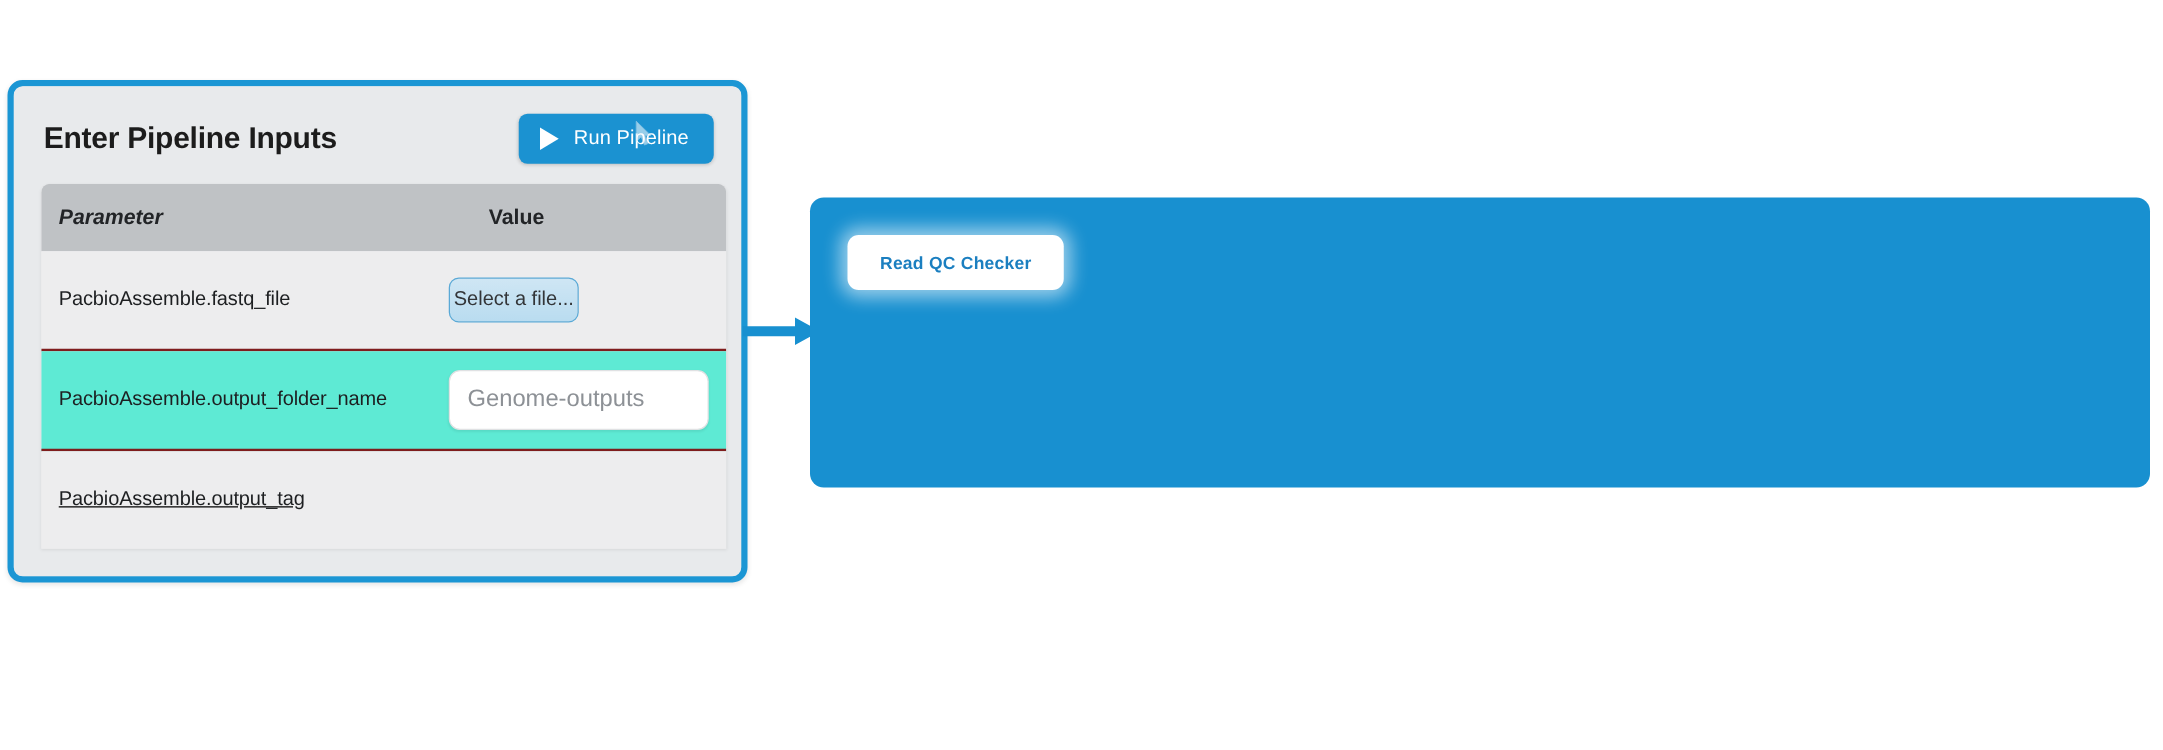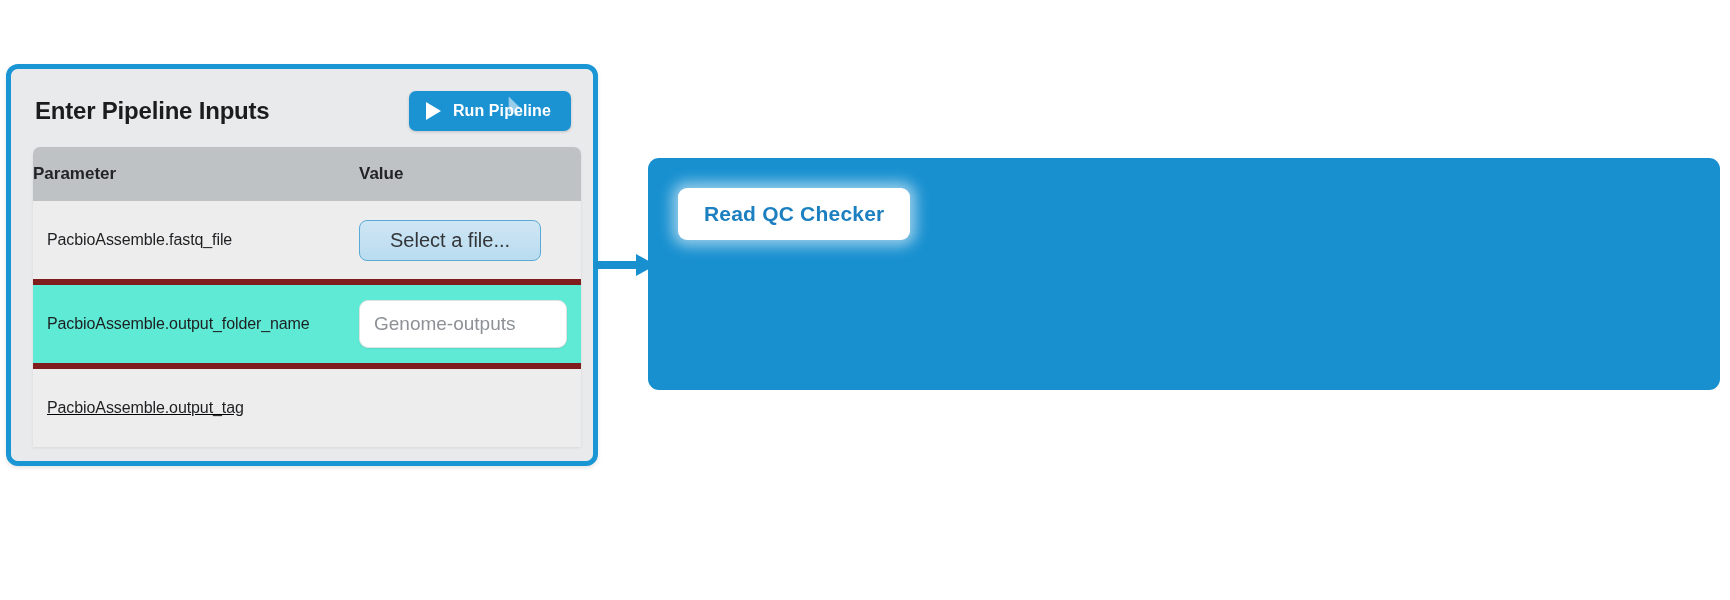--- a/index.html
+++ b/index.html
@@ -59,21 +59,21 @@
     display: inline-flex;
     align-items: center;
     gap: 12px;
     background: #1b92d1;
     color: #ffffff;
     border: none;
     border-radius: 7px;
     padding: 11px 20px 11px 17px;
     font-family: "Liberation Sans", sans-serif;
     font-size: 16px;
-    font-weight: bold;
+    font-weight: normal;
     letter-spacing: 0.1px;
     cursor: pointer;
     box-shadow: 0 1px 3px rgba(0,0,0,0.18);
     white-space: nowrap;
   }
   .play-icon {
     display: inline-block;
     width: 0; height: 0;
     border-left: 15px solid #ffffff;
     border-top: 9px solid transparent;
@@ -96,28 +96,28 @@
     background: #bfc2c5;
     height: 54px;
     align-items: center;
   }
   .param-head .col-param,
   .param-head .col-value {
     font-size: 17px;
     font-weight: bold;
     color: #222427;
   }
-  .col-param { width: 322px; box-sizing: border-box; }
-  .col-value { flex: 1; padding-left: 4px; box-sizing: border-box; }
+  .col-param { width: 322px; padding-left: 14px; box-sizing: border-box; font-style: italic; }
+  .col-value { flex: 1; padding-left: 4px; box-sizing: border-box; margin-left: 32px; }
 
   .param-row {
     display: flex;
     align-items: center;
     height: 78px;
-    border-bottom: 6px solid #7f1d1d;
+    border-bottom: 2px solid #7f1d1d;
     background: #ededee;
   }
   .param-row.alt { background: #5eead4; }
   .param-row:last-child { border-bottom: none; text-decoration: underline; }
 
   .param-name {
     width: 322px;
     padding-left: 14px;
     box-sizing: border-box;
     font-size: 16px;
@@ -130,23 +130,23 @@
     padding-left: 4px;
     box-sizing: border-box;
     display: flex;
     align-items: center;
   }
 
   .select-file-btn {
     background: linear-gradient(to bottom, #cfe6f4, #b9dcf0);
     border: 1px solid #5aa9d6;
     border-radius: 8px;
-    padding: 8px 30px;
-    font-family: "Liberation Sans", sans-serif;
-    font-size: 20px;
+    padding: 8px 3px;
+    font-family: "Liberation Sans", sans-serif;
+    font-size: 16px;
     color: #333538;
     cursor: pointer;
     white-space: nowrap;
   }
 
   .text-input {
     width: 208px;
     box-sizing: border-box;
     padding: 12px 14px;
     font-family: "Liberation Sans", sans-serif;
@@ -179,21 +179,21 @@
     background: #1890d0;
     border-radius: 11px;
   }
   .qc-pill {
     position: absolute;
     left: 30px;
     top: 30px;
     background: #ffffff;
     border-radius: 9px;
     padding: 14px 26px;
-    font-size: 21px;
+    font-size: 14px;
     font-weight: bold;
     color: #1b7fc0;
     letter-spacing: 0.2px;
     white-space: nowrap;
     box-shadow: 0 0 14px 6px rgba(255,255,255,0.55);
     cursor: pointer;
   }
 
   
   .cursor-ghost {

